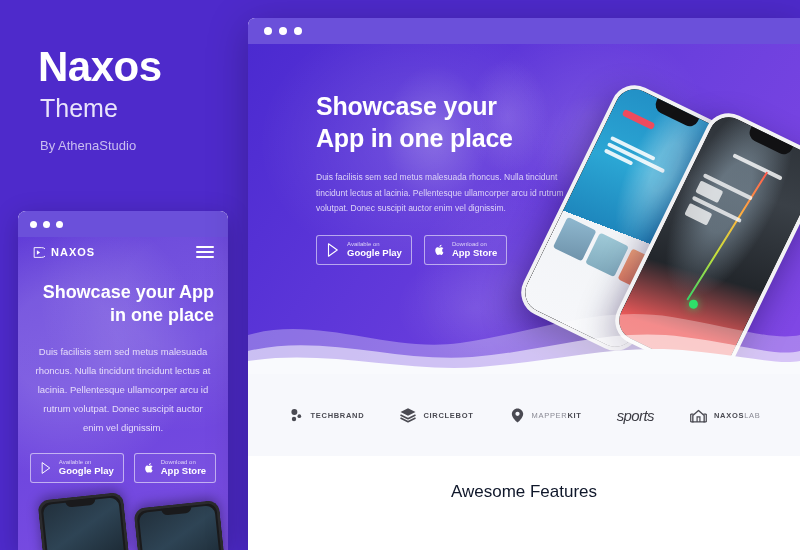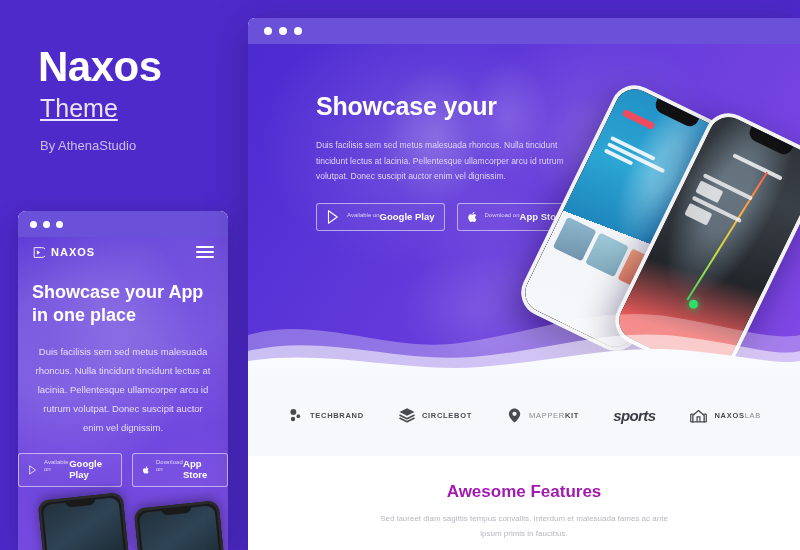--- a/index.html
+++ b/index.html
@@ -19,21 +19,20 @@
   }
   .theme-title {
     position: absolute; left: 38px; top: 46px;
     font-size: 42px; font-weight: bold; color: #ffffff;
     letter-spacing: -0.5px; line-height: 1;
   }
   .theme-sub {
     position: absolute; left: 40px; top: 96px;
     font-size: 25px; color: #e9e4fb; font-weight: normal;
     line-height: 1;
-    text-decoration: underline;
   }
   .theme-author {
     position: absolute; left: 40px; top: 138px;
     font-size: 13px; color: #c9bdf0;
   }
 
   
   .mobile-mock {
     position: absolute; left: 18px; top: 211px;
     width: 210px; height: 339px;
@@ -61,38 +60,38 @@
     justify-content: space-between; padding: 0 14px;
   }
   .mob-brand { display: flex; align-items: center; gap: 6px; }
   .brand-name {
     color: #fff; font-size: 11px; font-weight: bold; letter-spacing: 1px;
   }
   .burger { display: flex; flex-direction: column; gap: 3px; }
   .burger i { display: block; width: 18px; height: 2px; background: #fff; border-radius: 1px; }
 
   .mob-h1 {
-    margin-top: 14px; text-align: left;
+    margin-top: 14px; text-align: right;
     color: #fff; font-size: 18px; font-weight: bold; line-height: 1.3;
     padding: 0 14px;
   }
   .mob-p {
     margin-top: 14px; text-align: center; padding: 0 16px;
     color: #e5dcfa; font-size: 9.5px; line-height: 2.0;
   }
   .mob-btns {
     margin-top: 16px; display: flex; justify-content: center; gap: 10px;
   }
   .store-btn {
     display: flex; align-items: center; gap: 6px;
     border: 1px solid rgba(255,255,255,0.55);
     border-radius: 3px; padding: 5px 9px;
     background: rgba(255,255,255,0.04);
   }
-  .store-btn .sb-txt { display: flex; flex-direction: row; line-height: 1.15; }
+  .store-btn .sb-txt { display: flex; flex-direction: column; line-height: 1.15; }
   .store-btn .sb-small { font-size: 6px; color: #ded4f8; }
   .store-btn .sb-big { font-size: 9.5px; color: #fff; font-weight: bold; }
 
   .mob-phones {
     position: absolute; left: 0; right: 0; bottom: -6px; height: 56px;
   }
   .mp {
     position: absolute; width: 86px; height: 60px;
     border-radius: 12px 12px 0 0;
     background: #1a1a1c;
@@ -248,30 +247,30 @@
     height: 82px; background: #f7f8fc;
     display: flex; align-items: center; justify-content: space-around;
     padding: 0 22px;
   }
   .logo-item { display: flex; align-items: center; gap: 6px; justify-content: flex-end; }
   .logo-label {
     font-size: 7.5px; font-weight: bold; letter-spacing: 0.7px; color: #4a4a52;
   }
   .logo-label .lt { font-weight: normal; color: #8a8a94; }
   .logo-sports {
-    font-size: 15px; font-weight: bold; font-style: italic;
+    font-size: 15px; font-weight: normal; font-style: italic;
     color: #3c3c44; letter-spacing: -0.6px;
   }
 
   
   .features {
     background: #ffffff; text-align: center; padding-top: 26px;
   }
   .feat-title {
-    font-size: 17px; font-weight: bold; color: #a21caf;
+    font-size: 17px; font-weight: normal; color: #0f172a;
   }
   .feat-sub {
     margin: 10px auto 0; width: 300px;
     font-size: 8px; color: #b6b6bf; line-height: 1.85;
   }
 </style>
 </head>
 <body>
 
 <div class="left-panel">
@@ -346,20 +345,21 @@
     <span class="dot"></span>
     <span class="dot"></span>
   </div>
 
   <div class="hero">
     <div class="hero-photo"></div>
 
     <div class="hero-inner">
       <div class="hero-h1">
         <div>Showcase your</div>
+        <div>App in one place</div>
       </div>
       <div class="hero-p">Duis facilisis sem sed metus malesuada rhoncus. Nulla tincidunt tincidunt lectus at lacinia. Pellentesque ullamcorper arcu id rutrum volutpat. Donec suscipit auctor enim vel dignissim.</div>
 
       <div class="hero-btns">
         <div class="store-btn">
           <svg width="15" height="16" viewBox="0 0 24 24">
             <path d="M4 2 L18 12 L4 22 Z" fill="none" stroke="#ffffff" stroke-width="1.8" stroke-linejoin="round"></path>
           </svg>
           <span class="sb-txt">
             <span class="sb-small">Available on</span>
@@ -457,15 +457,14 @@
         <path d="M2 10 L2 21 M24 10 L24 21 M2 21 L6 21 M20 21 L24 21 M2 10 L6 10 M20 10 L24 10" fill="none" stroke="#4a4a52" stroke-width="1.7"></path>
         <path d="M13 5 L21 12 L21 21 L5 21 L5 12 Z" fill="none" stroke="#4a4a52" stroke-width="1.9" stroke-linejoin="round"></path>
         <path d="M11 21 L11 14 L15 14 L15 21" fill="none" stroke="#4a4a52" stroke-width="1.7"></path>
       </svg>
       <span class="logo-label"><span>NAXOS</span><span class="lt">LAB</span></span>
     </div>
   </div>
 
   <div class="features">
     <div class="feat-title">Awesome Features</div>
-    <div class="feat-sub">Sed laoreet diam sagittis tempus convallis. Interdum et malesuada fames ac ante ipsum primis in faucibus.</div>
   </div>
 </div>
 
 </body></html>

